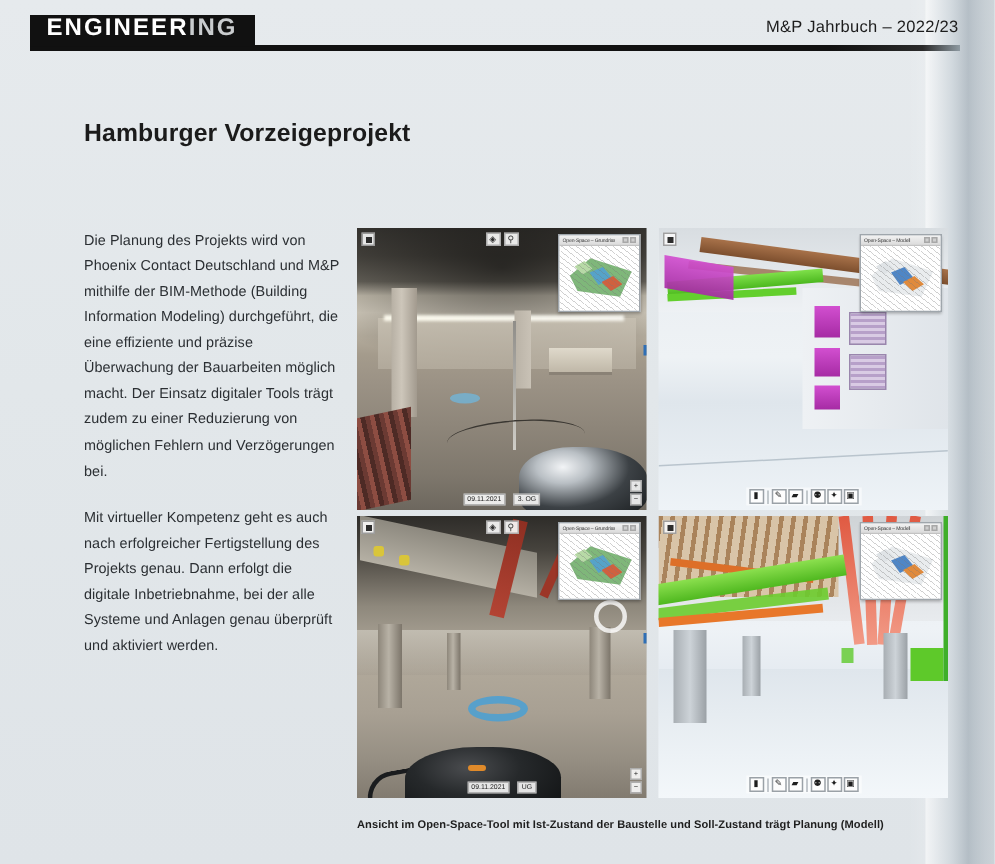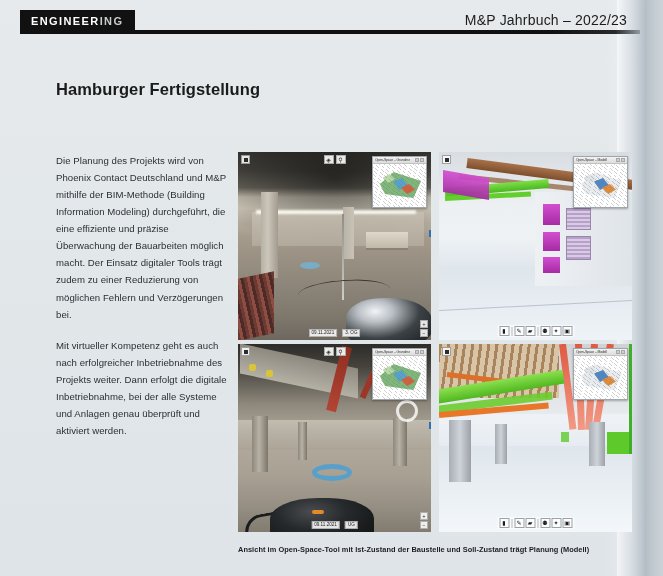--- a/index.html
+++ b/index.html
@@ -26,28 +26,28 @@
   
   .header { position:absolute; left:0; top:0; width:663px; height:40px; }
   .hdr-rule {
     position:absolute; left:20px; top:30px; width:620px; height:4px;
     background: linear-gradient(to right,#111 0%,#111 86%,#2a2a2a 96%,#8e9aa2 100%);
   }
   .hdr-tag {
     position:absolute; left:20px; top:10px; height:21px;
     background:#111; color:#fff;
     padding:0 12px 0 11px;
-    display:flex; align-items:center;
-    font-size:11px; font-weight:600; letter-spacing:1.4px;
+    display:flex; align-items:flex-start;
+    font-size:16px; font-weight:600; letter-spacing:1.4px;
   }
   .hdr-tag .bright { color:#ffffff; }
   .hdr-tag .dim { color:#c9ccce; }
   .hdr-right {
-    position:absolute; right:36px; top:12px;
-    font-size:14px; color:#1c1c1c; letter-spacing:.2px;
+    position:absolute; right:24px; top:12px;
+    font-size:11px; color:#1c1c1c; letter-spacing:.2px;
   }
 
   
   .title {
     position:absolute; left:56px; top:78px; width:320px;
     font-size:16.5px; font-weight:700; line-height:1.42;
     color:#1b1b1b; letter-spacing:.1px;
   }
   .title .l2 { display:block; }
 
@@ -420,26 +420,26 @@
 <div class="header">
   <div class="hdr-rule"></div>
   <div class="hdr-tag">
     <span class="bright">ENGINEER</span>
       <span class="dim">ING</span>
   </div>
   <div class="hdr-right">M&amp;P Jahrbuch – 2022/23</div>
 </div>
 
 <div class="title">
-  <span class="l2">Hamburger Fertigstellung</span>
+  <span class="l2">Hamburger Vorzeigeprojekt</span>
 </div>
 
 <div class="col">
   <p>Die Planung des Projekts wird von Phoenix Contact Deutschland und M&amp;P mithilfe der BIM-Methode (Building Information Modeling) durchgeführt, die eine effiziente und präzise Überwachung der Bauarbeiten möglich macht. Der Einsatz digitaler Tools trägt zudem zu einer Reduzierung von möglichen Fehlern und Verzögerungen bei.</p>
-  <p>Mit virtueller Kompetenz geht es auch nach erfolgreicher Inbetriebnahme des Projekts weiter. Dann erfolgt die digitale Inbetriebnahme, bei der alle Systeme und Anlagen genau überprüft und aktiviert werden.</p>
+  <p>Mit virtueller Kompetenz geht es auch nach erfolgreicher Fertigstellung des Projekts genau. Dann erfolgt die digitale Inbetriebnahme, bei der alle Systeme und Anlagen genau überprüft und aktiviert werden.</p>
 </div>
 
 <div class="grid">
 
   <div class="panel p-photo-hall">
     <div class="wall"></div>
     <div class="lightstrip"></div>
     <div class="col-pillar"></div>
     <div class="col-pillar2"></div>
     <div class="pallet"></div>

